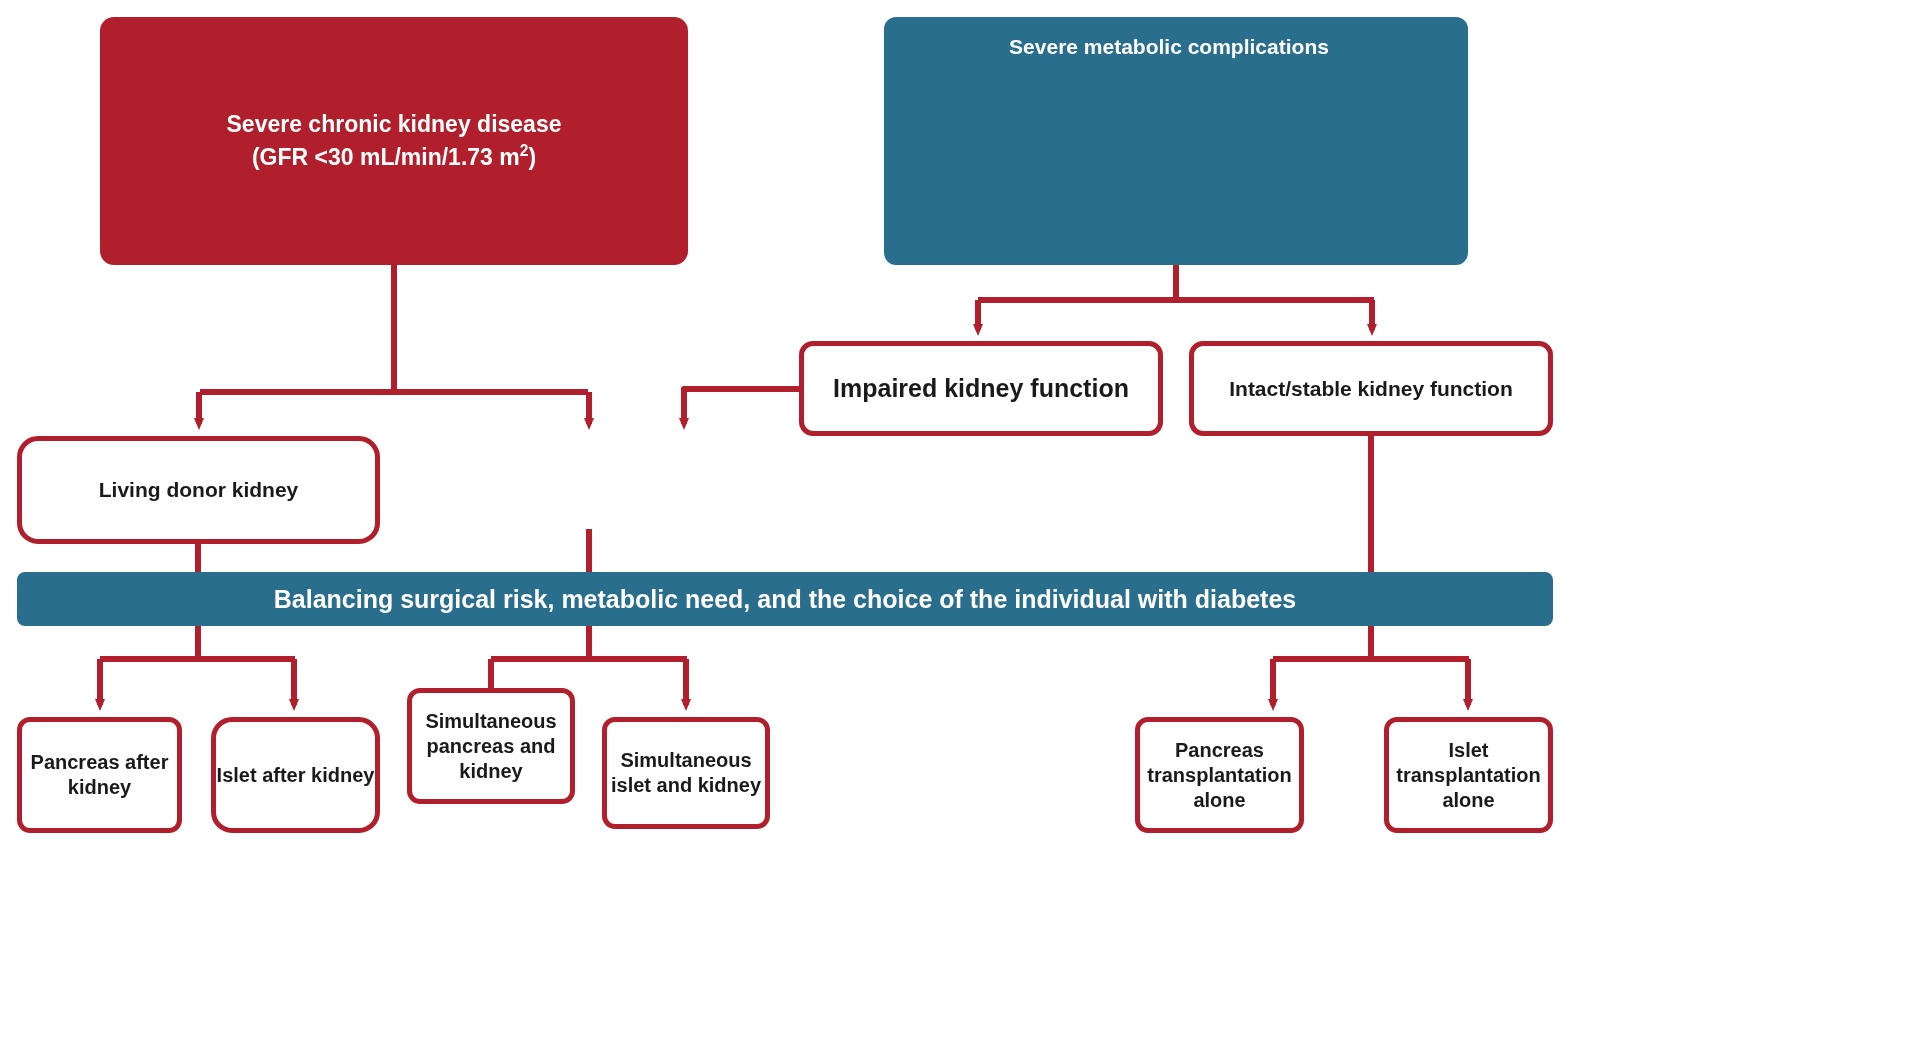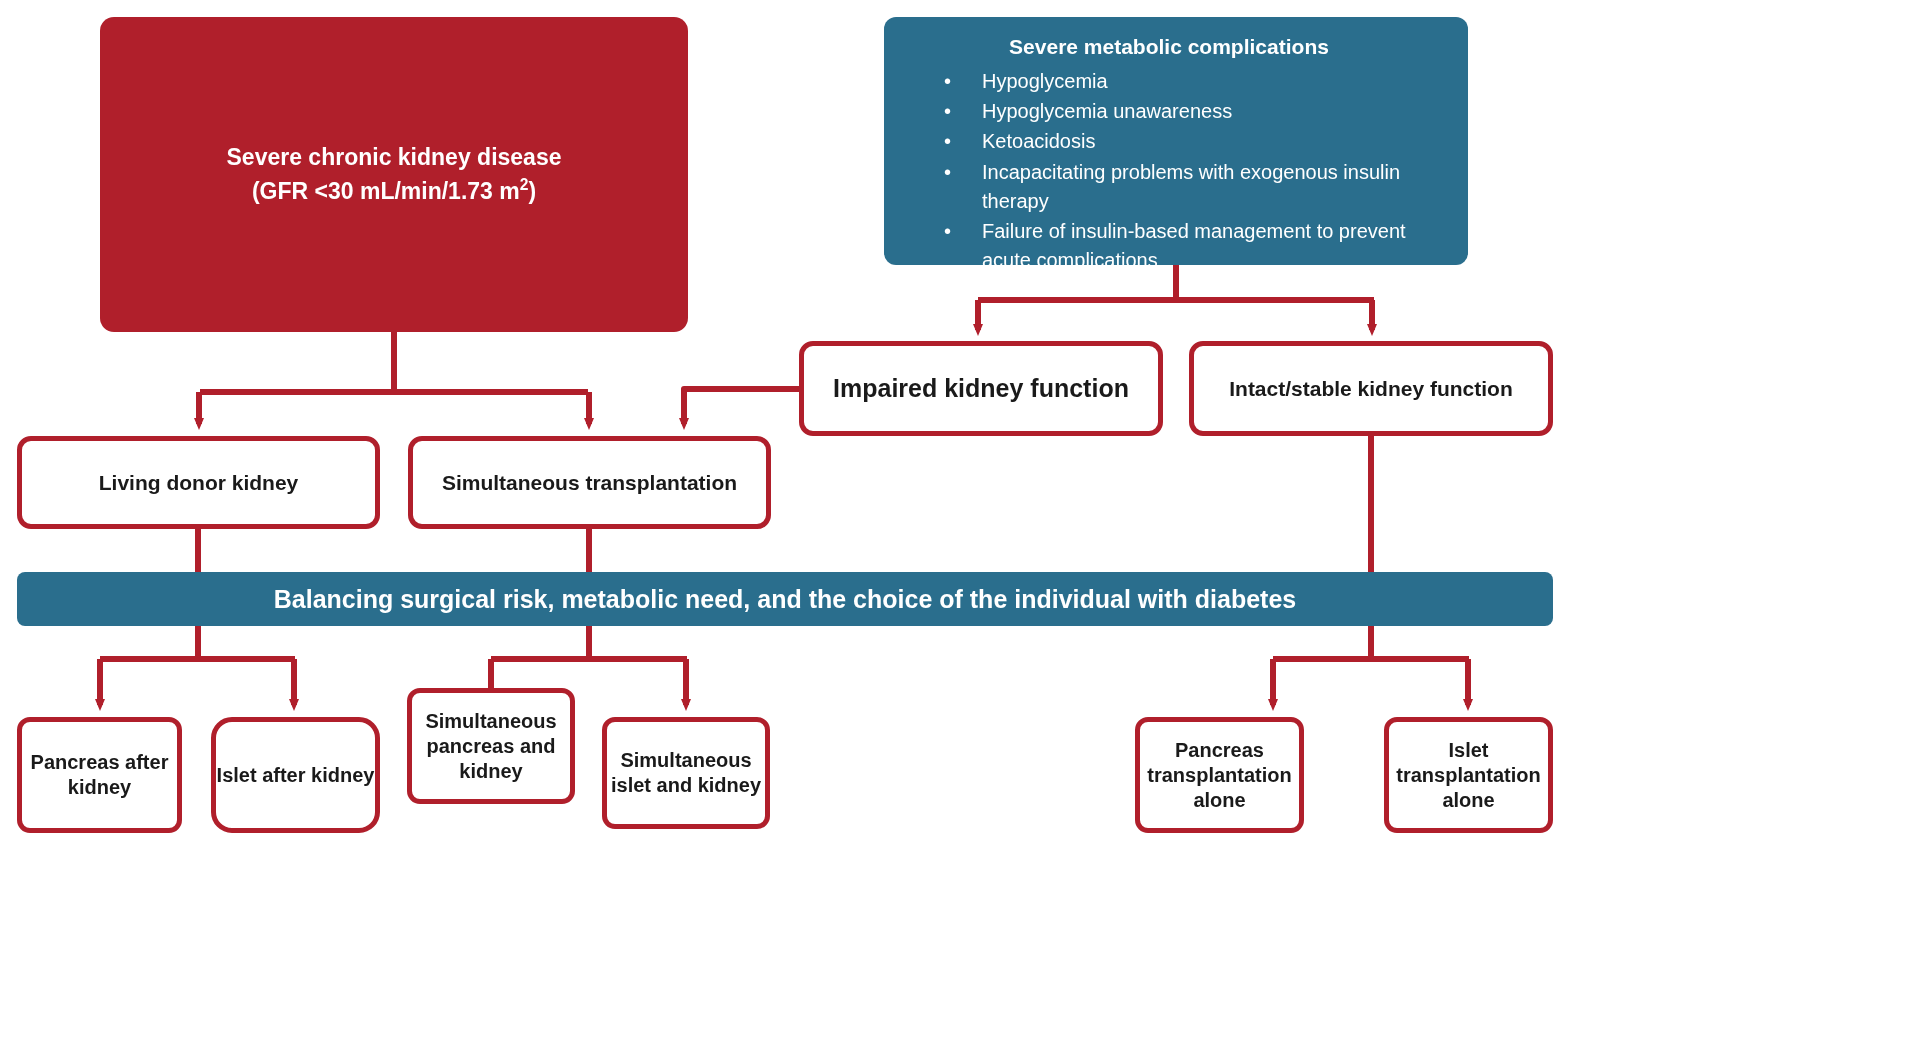--- a/index.html
+++ b/index.html
@@ -54,21 +54,21 @@
   .node.outlined {
     background: #ffffff;
     color: #1a1a1a;
     font-weight: bold;
     border: 5px solid #b01f2b;
     border-radius: 14px;
   }
 
   
   #node-ckd {
-    left: 100px; top: 17px; width: 588px; height: 315px;
+    left: 100px; top: 17px; width: 588px; height: 248px;
     font-size: 23px; line-height: 1.45;
   }
   #node-metabolic {
     left: 884px; top: 17px; width: 584px; height: 248px;
     display: block;
     padding: 18px 40px 16px 26px;
   }
   #node-metabolic .mc-title {
     text-align: center;
     font-size: 21px;
@@ -100,22 +100,23 @@
 
   #node-impaired {
     left: 799px; top: 341px; width: 364px; height: 95px;
     font-size: 25px;
   }
   #node-intact {
     left: 1189px; top: 341px; width: 364px; height: 95px;
     font-size: 21px;
   }
   #node-living {
-    left: 17px; top: 436px; width: 363px; height: 93px;
-    font-size: 21px;
+    left: 17px; top: 436px; width: 363px; height: 108px;
+    font-size: 21px;
+    border-radius: 21px;
   }
   #node-simultaneous {
     left: 408px; top: 436px; width: 363px; height: 93px;
     font-size: 21px;
   }
   #node-balancing {
     left: 17px; top: 572px; width: 1536px; height: 54px;
     font-size: 25px;
     border-radius: 8px;
   }
@@ -185,44 +186,34 @@
 
   <div class="node filled-red" id="node-ckd">
     <div>
       <span class="label">Severe chronic kidney disease</span>
       <span class="label"><span>(GFR &lt;30 mL/min/1.73 m</span><sup>2</sup><span>)</span></span>
     </div>
   </div>
 
   <div class="node filled-teal" id="node-metabolic">
     <div class="mc-title">Severe metabolic complications</div>
-    <ul>
-      <li>Hypoglycemia</li>
-      <li>Hypoglycemia unawareness</li>
-      <li>Ketoacidosis</li>
-      <li>Incapacitating problems with exogenous insulin therapy</li>
-      <li>Failure of insulin-based management to prevent acute complications</li>
-    </ul>
   </div>
 
   <div class="node outlined" id="node-impaired">
     <span class="label">Impaired kidney function</span>
   </div>
 
   <div class="node outlined" id="node-intact">
     <span class="label">Intact/stable kidney function</span>
   </div>
 
   <div class="node outlined" id="node-living">
     <span class="label">Living donor kidney</span>
   </div>
 
-  <div class="node outlined" id="node-simultaneous">
-    <span class="label">Simultaneous transplantation</span>
-  </div>
 
   <div class="node filled-teal" id="node-balancing">
     <span class="label">Balancing surgical risk, metabolic need, and the choice of the individual with diabetes</span>
   </div>
 
   <div class="node outlined small" id="node-pak">
     <span class="label">Pancreas after kidney</span>
   </div>
 
   <div class="node outlined small" id="node-iak">

